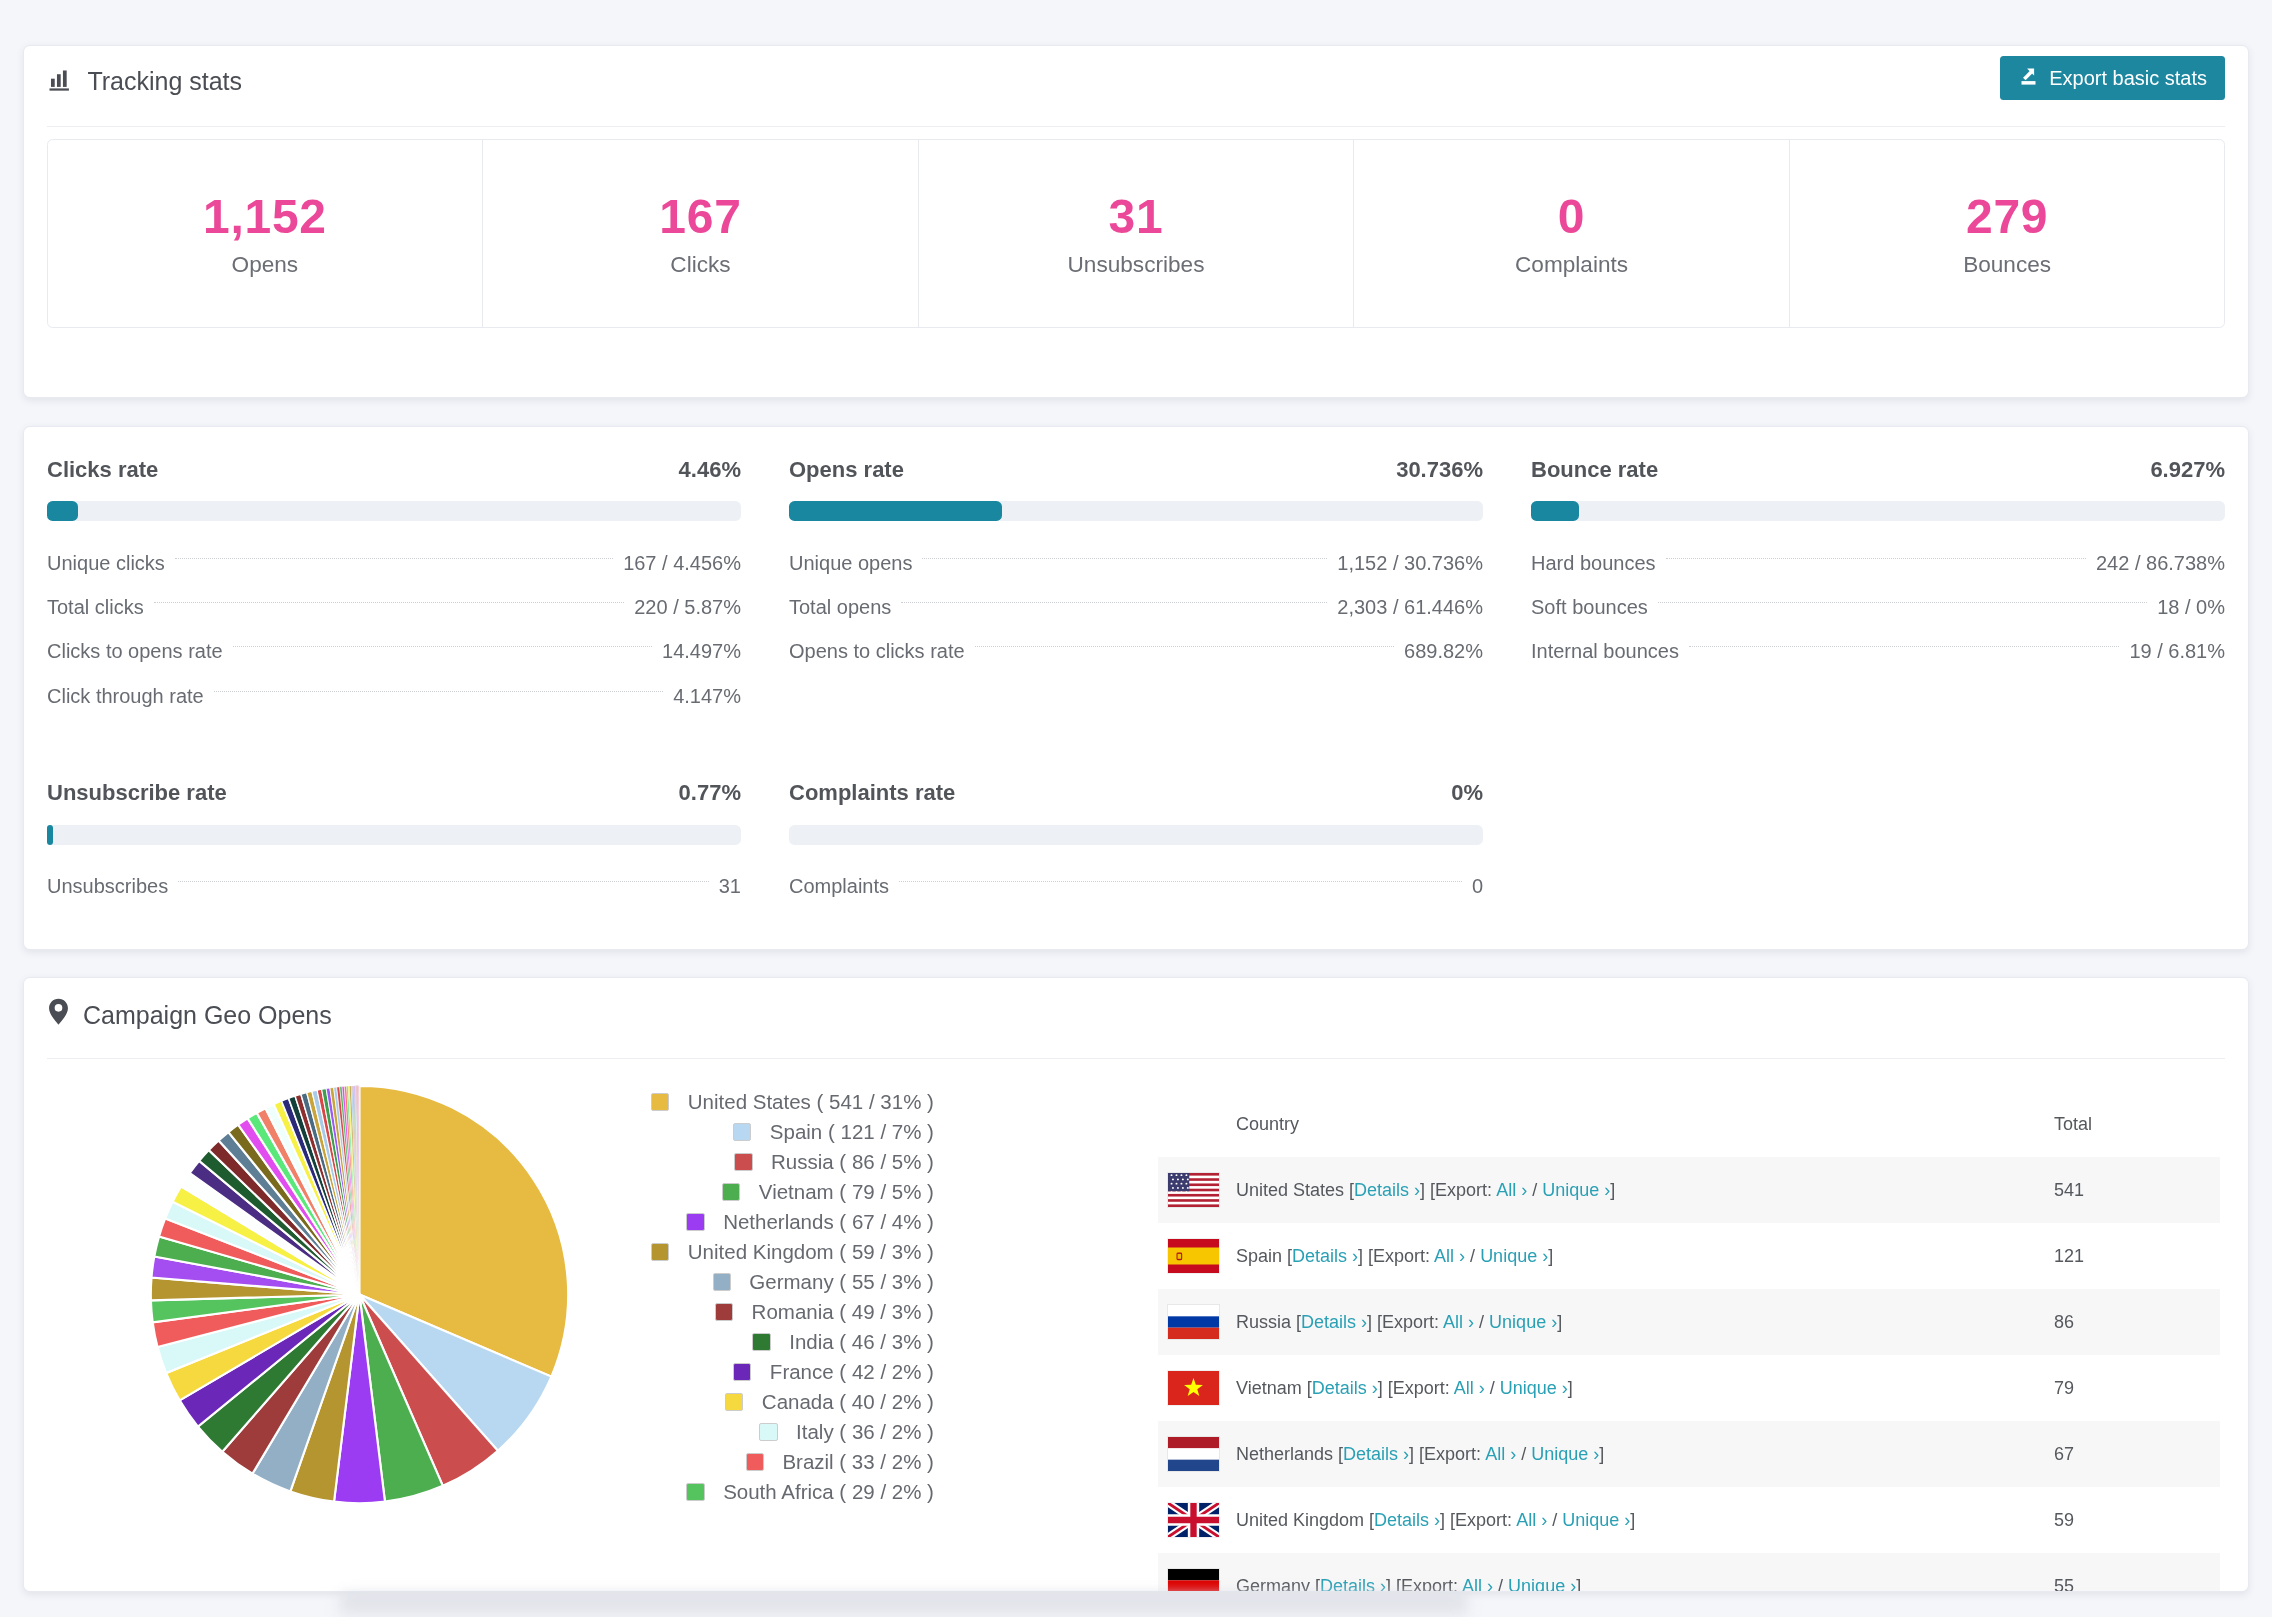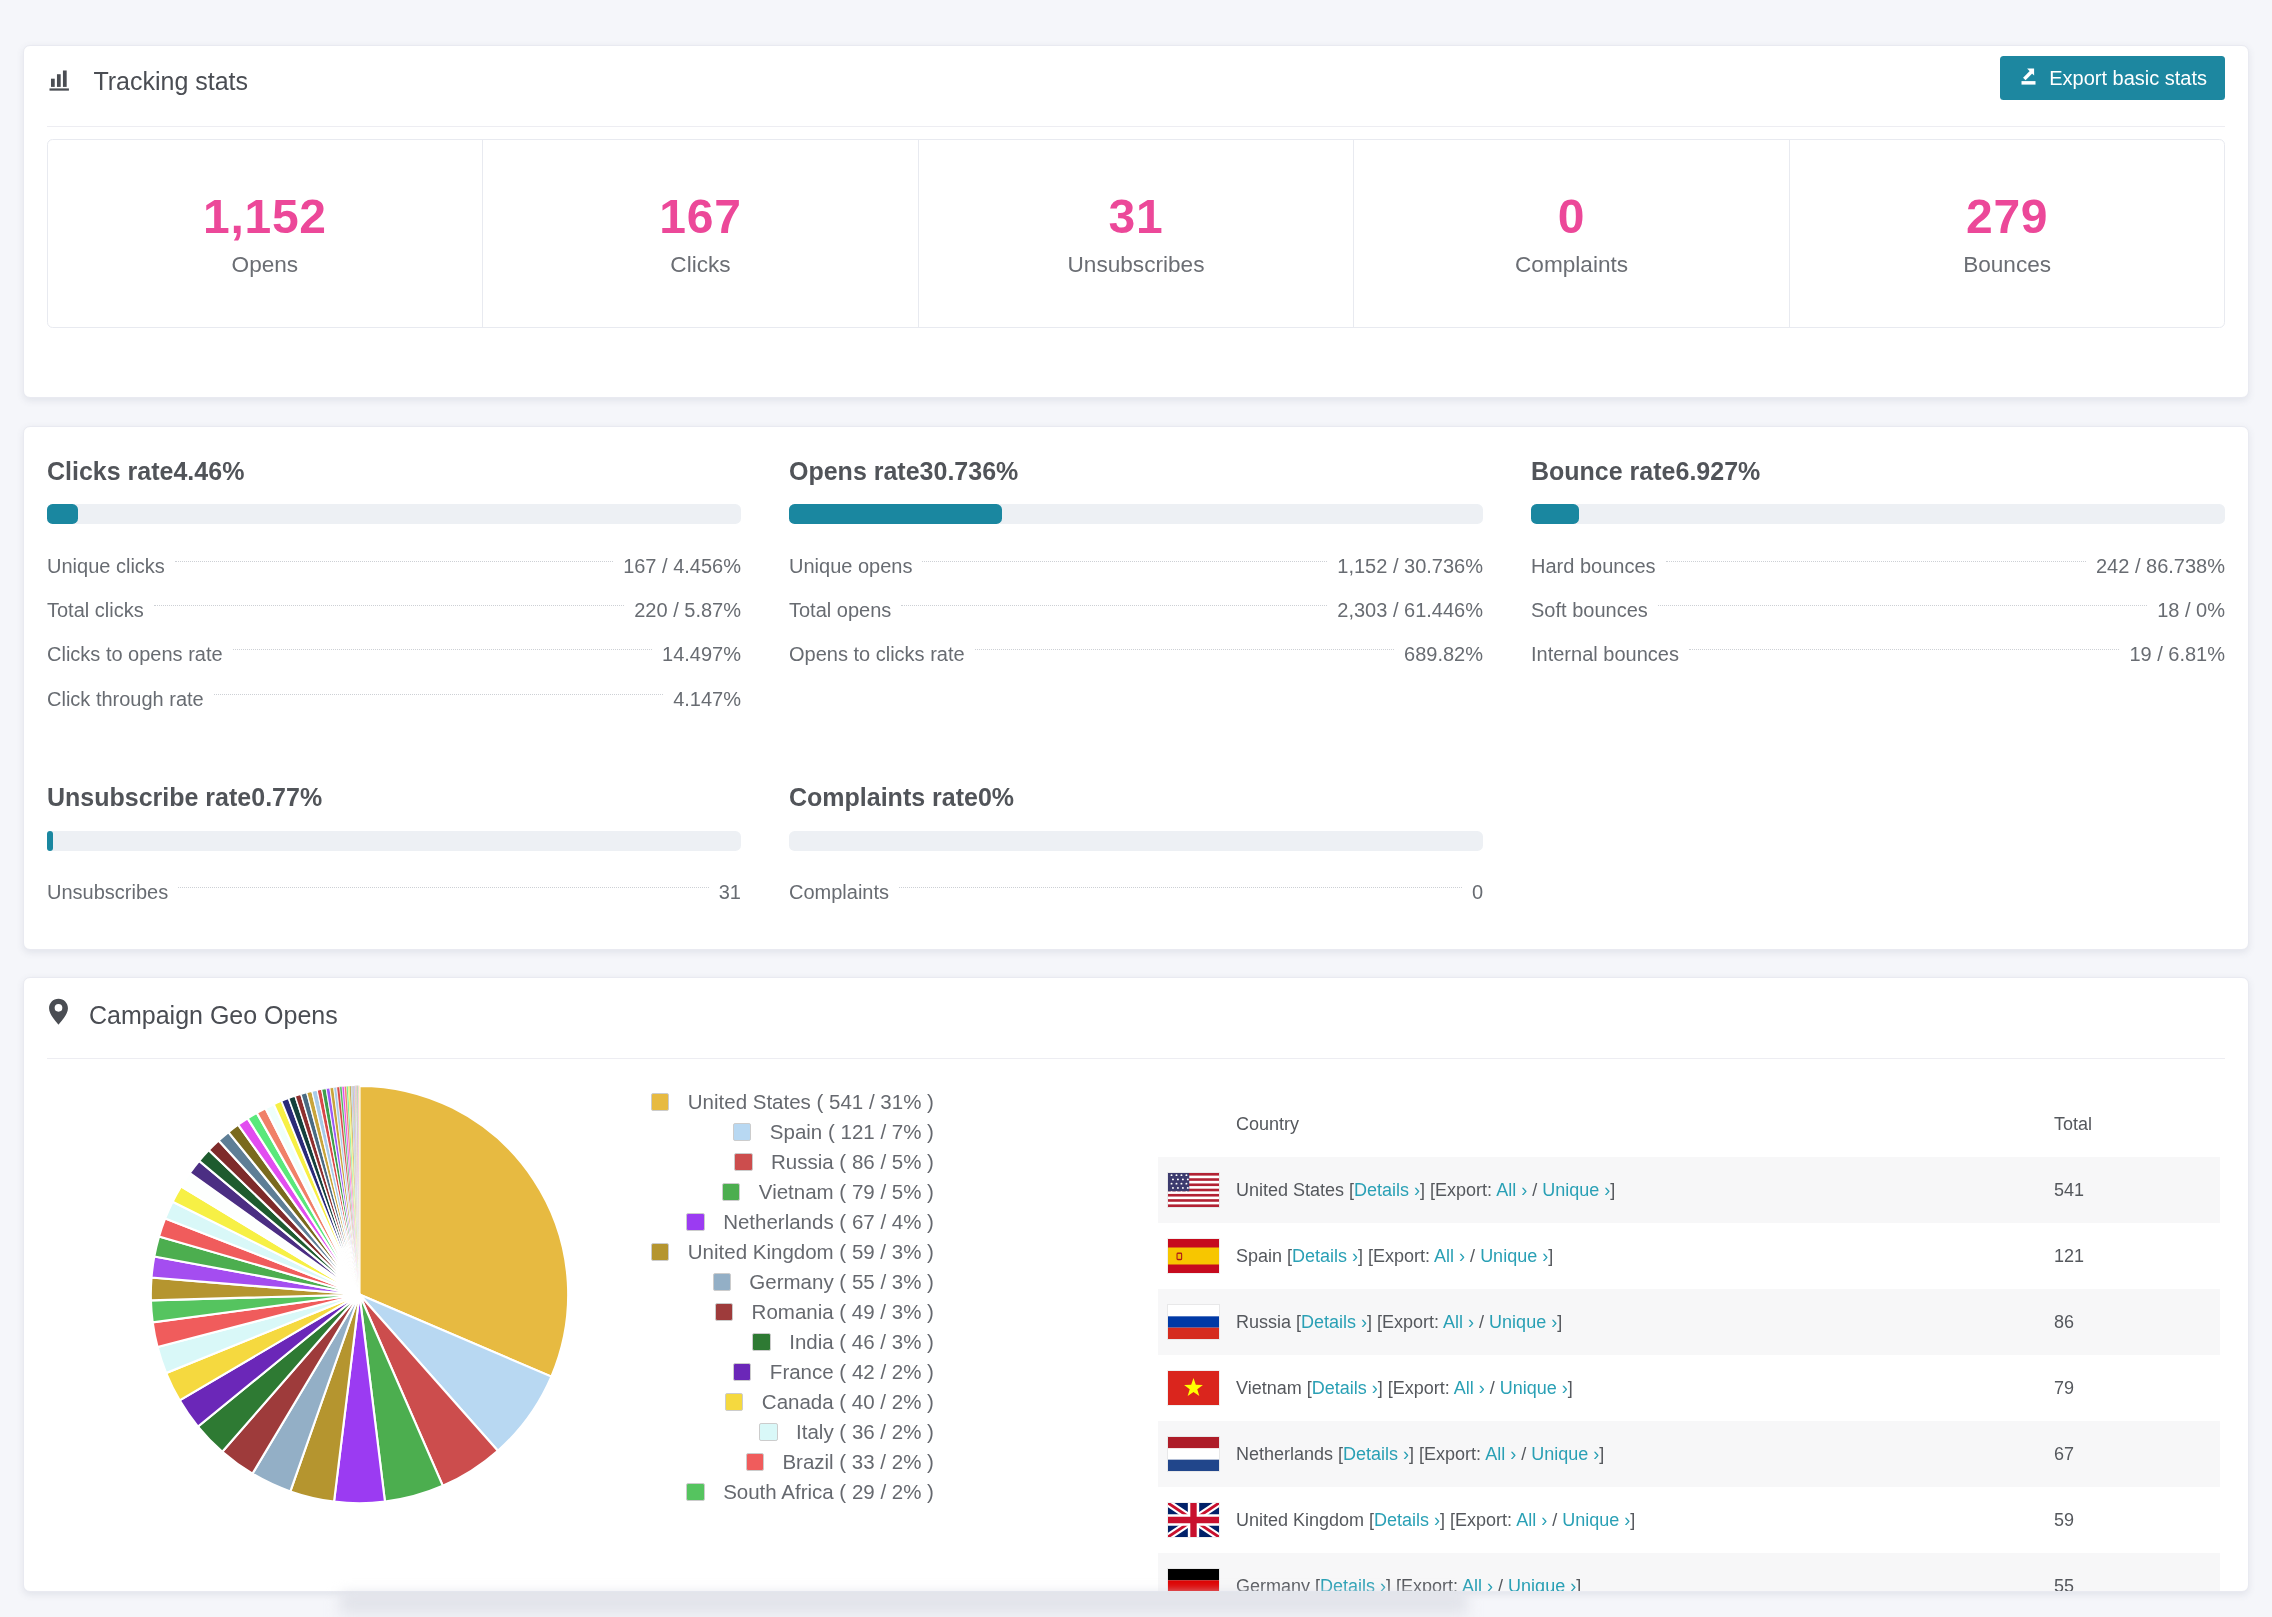--- a/index.html
+++ b/index.html
@@ -17,21 +17,21 @@
     border:0.7px solid #e9eaf1;
     border-radius:7px;
     box-shadow:0 2.8px 7px rgba(70,80,110,0.10);
   }
   #card-tracking { top:45px; height:353px; }
   #card-rates    { top:426px; height:524px; }
   #card-geo      { top:977px; height:615px; overflow:hidden; }
 
   .card-header-title {
     position:absolute; left:24px; top:20px;
-    display:flex; align-items:center; gap:20px;
+    display:flex; align-items:center; gap:14px;
     font-size:25px; color:#4a4d53;
   }
   .hdr-divider {
     position:absolute; left:22.6px; right:22.6px;
     border-top:1.4px solid #ededf2;
   }
   #card-tracking .hdr-divider { top:80px; }
   #card-geo .hdr-divider { top:80px; }
 
   
@@ -51,22 +51,22 @@
   .stat-cell + .stat-cell { border-left:0.7px solid #e8eaf0; }
   .stat-value { font-size:48px; font-weight:700; color:#ec4899; letter-spacing:0.7px; }
   .stat-label { font-size:22.6px; color:#6b6e74; margin-top:8.5px; }
 
   
   .rates-grid {
     position:absolute; left:23px; right:23px; top:30px;
     display:grid; grid-template-columns:1fr 1fr 1fr;
     column-gap:48px; row-gap:62px;
   }
-  .rate-head { display:flex; align-items:baseline;
-    font-size:25px; font-weight:700; color:#515459; }
+  .rate-head { display:flex; justify-content:space-between; align-items:baseline;
+    font-size:22px; font-weight:700; color:#515459; }
   .rate-bar { margin-top:18.4px; height:20px; background:#edf0f4; border-radius:5.6px; }
   .rate-fill { height:100%; background:#1a87a0; border-radius:5.6px; }
   .rate-rows { margin-top:20px; }
   .rate-row { display:flex; align-items:center; padding:10.6px 0; font-size:20px; color:#686c72; }
   .rate-row .leader { flex:1; border-bottom:1.4px dotted #cdd0d5; margin:0 10px; transform:translateY(-5px); }
   .rate-row .rr-value { white-space:nowrap; }
 
   
   #pie-svg { position:absolute; left:124px; top:105px; width:423px; height:423px; }
   .legend { position:absolute; left:627px; top:109px; }

